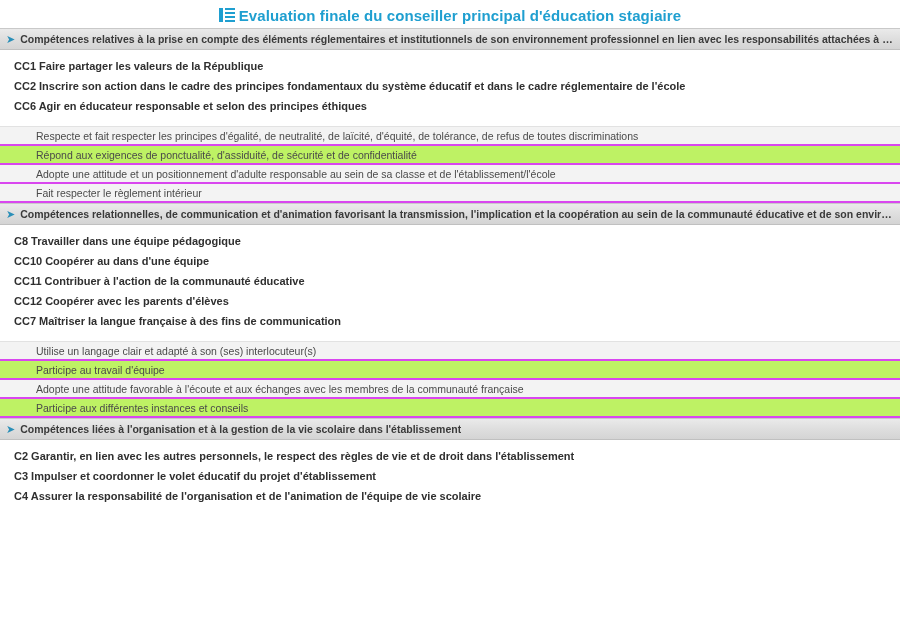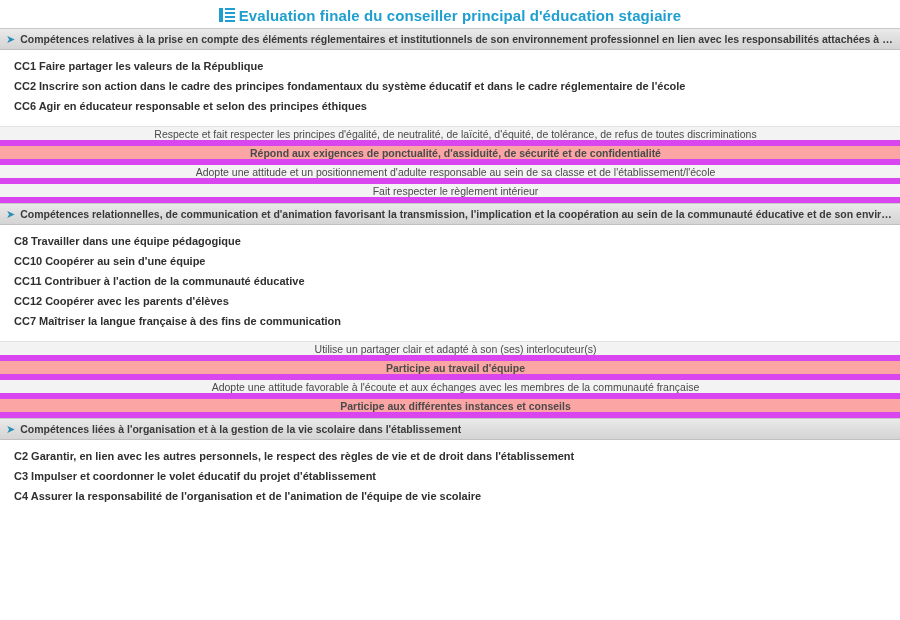--- a/index.html
+++ b/index.html
@@ -104,27 +104,26 @@
   }
 
   
   .items-block {
     border-top: 1px solid #e2e2e2;
   }
   .item-row {
     height: 19px;
     display: flex;
     align-items: center;
-    padding-left: 11px;
+    padding-left: 36px;
     box-sizing: border-box;
-    border-bottom: 6px solid #d946ef;
-    justify-content: center;
+    border-bottom: 2px solid #d946ef;
   }
   .item-row.odd  { background: #f3f3f3; }
-  .item-row.even { background: #fca5a5; font-weight: bold; }
+  .item-row.even { background: #bef264; }
   .item-row .label {
     font-size: 10.5px;
     color: #4a4a4a;
     white-space: nowrap;
   }
   .spacer-sm { height: 6px; background: #ffffff; }
 </style>
 </head>
 <body>
 
@@ -174,36 +173,36 @@
 
   <div class="section-header">
     <span class="arrow-icon">➤</span>
     <span class="section-header-text">Compétences relationnelles, de communication et d'animation favorisant la transmission, l'implication et la coopération au sein de la communauté éducative et de son environnement</span>
   </div>
   <div class="comp-block">
     <div class="comp-row">
         <span class="label">C8 Travailler dans une équipe pédagogique</span>
       </div>
     <div class="comp-row">
-        <span class="label">CC10 Coopérer au sein d'une équipe</span>
+        <span class="label">CC10 Coopérer au dans d'une équipe</span>
       </div>
     <div class="comp-row">
         <span class="label">CC11 Contribuer à l'action de la communauté éducative</span>
       </div>
     <div class="comp-row">
         <span class="label">CC12 Coopérer avec les parents d'élèves</span>
       </div>
     <div class="comp-row">
         <span class="label">CC7 Maîtriser la langue française à des fins de communication</span>
       </div>
   </div>
   <div class="spacer-sm"></div>
   <div class="items-block">
     <div class="item-row odd">
-        <span class="label">Utilise un partager clair et adapté à son (ses) interlocuteur(s)</span>
+        <span class="label">Utilise un langage clair et adapté à son (ses) interlocuteur(s)</span>
       </div>
     <div class="item-row even">
         <span class="label">Participe au travail d'équipe</span>
       </div>
     <div class="item-row odd">
         <span class="label">Adopte une attitude favorable à l'écoute et aux échanges avec les membres de la communauté française</span>
       </div>
     <div class="item-row even">
         <span class="label">Participe aux différentes instances et conseils</span>
       </div>

